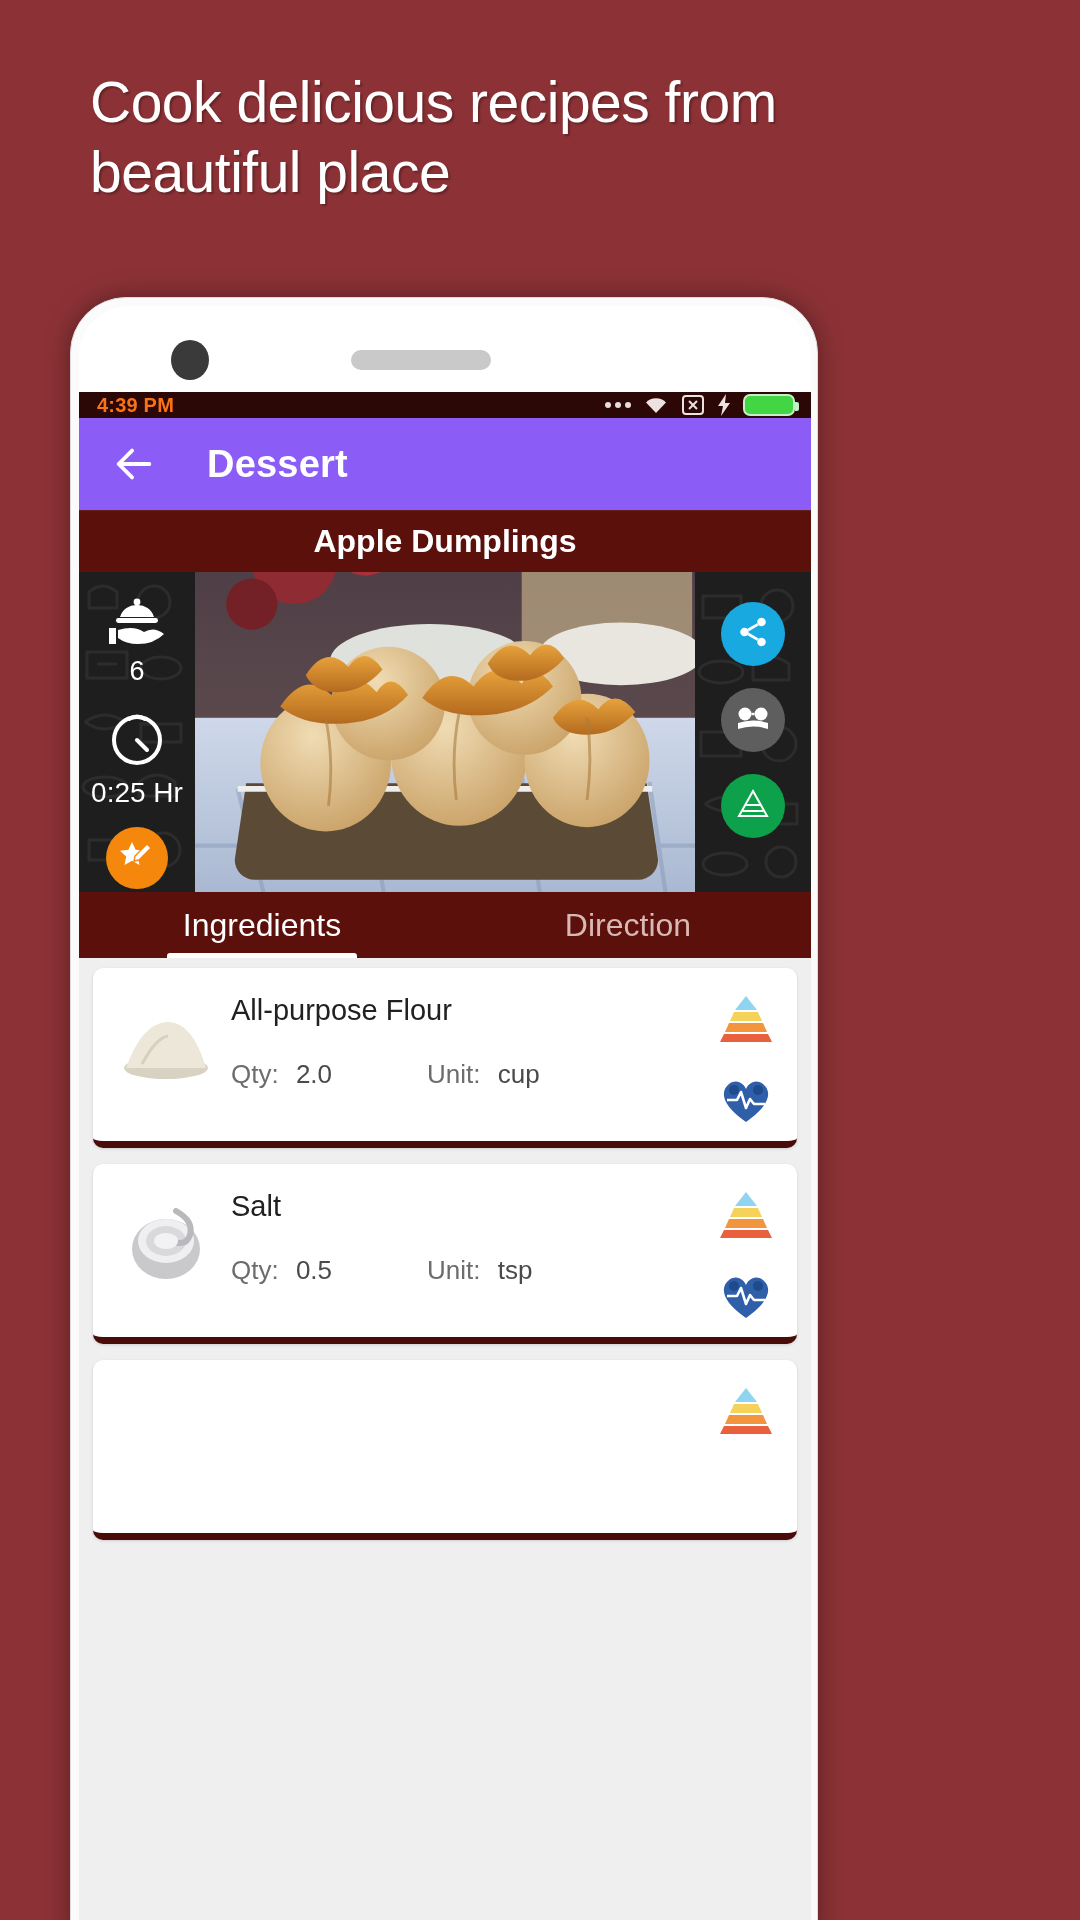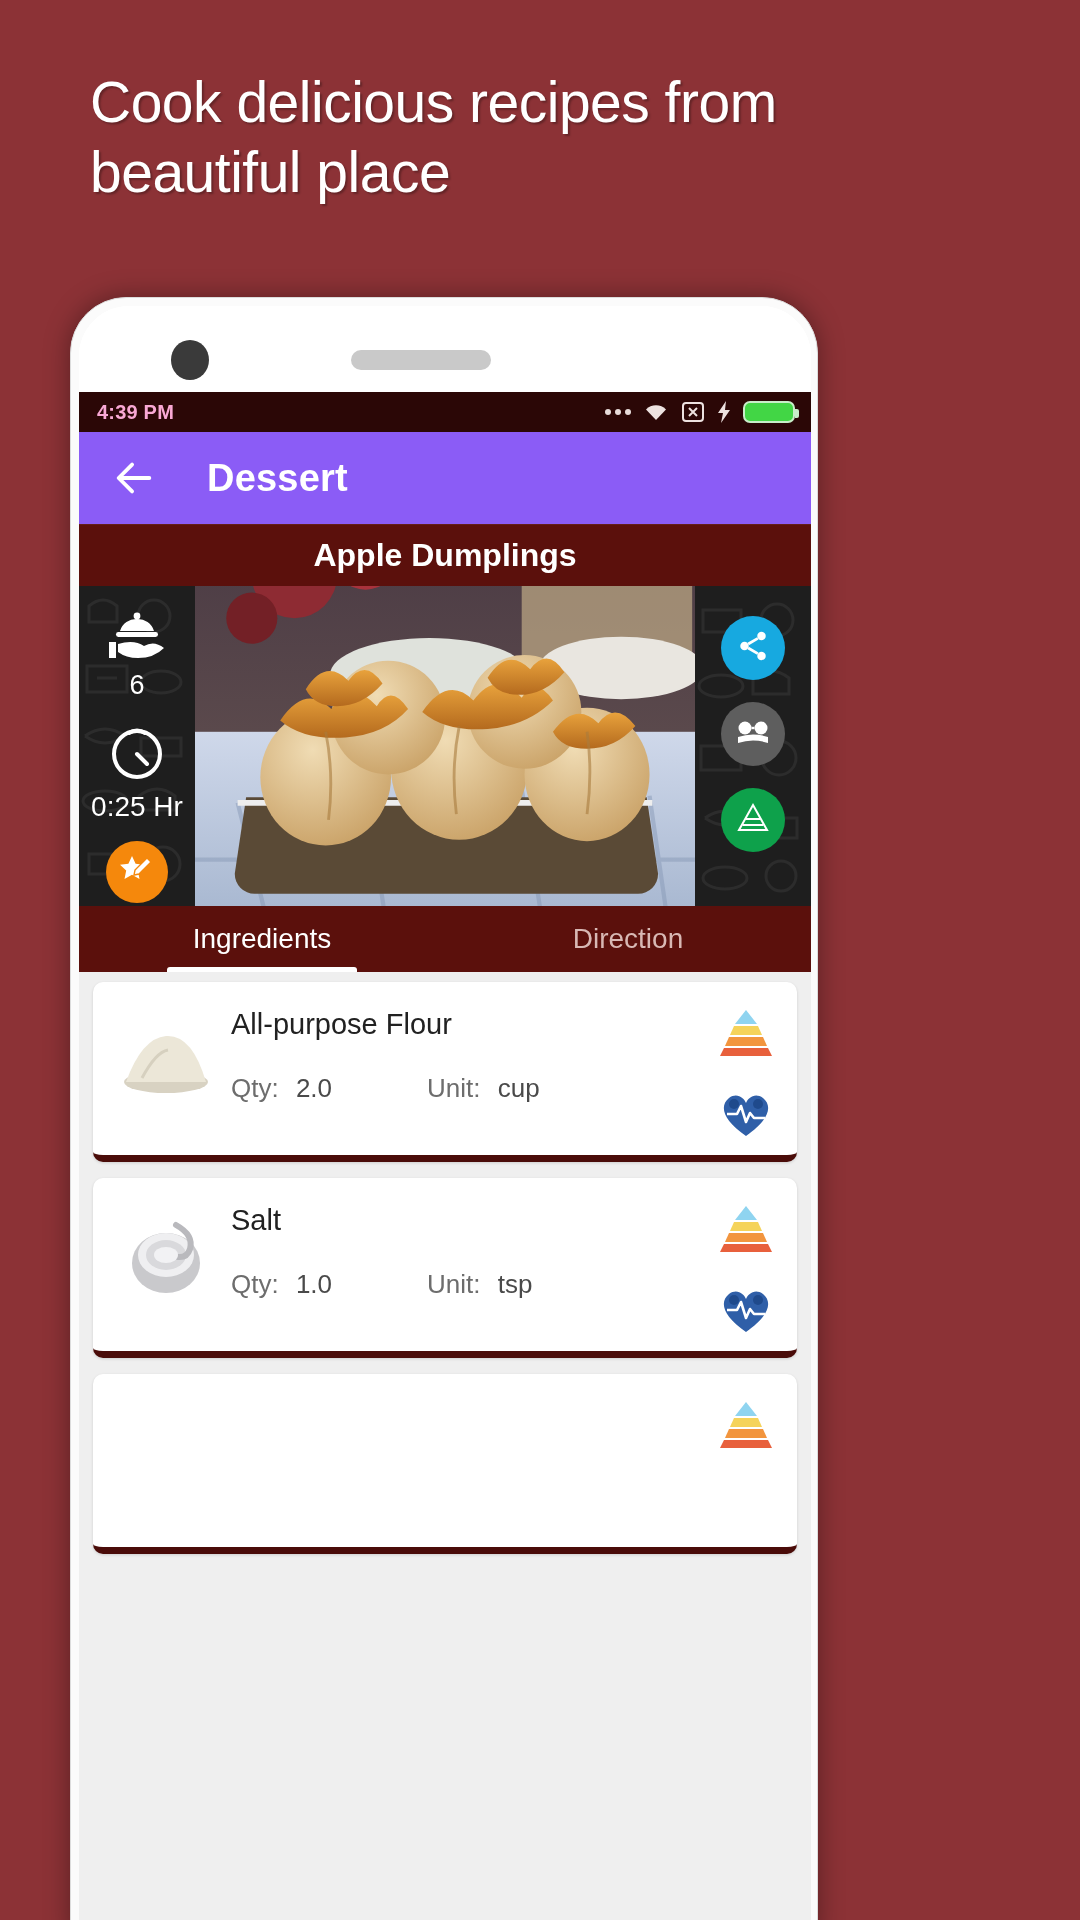--- a/index.html
+++ b/index.html
@@ -58,24 +58,24 @@
   
   .screen {
     position:absolute; left:0; top:86px;
     width:732px; height:1546px;
     background:#efefef;
     overflow:hidden;
   }
 
   
   .statusbar {
-    height:40px; background:#2b0706;
+    height:26px; background:#2b0706;
     display:flex; align-items:center;
     padding:0 16px 0 18px;
-    color:#f9a8d4; font-size:20px;
+    color:#f97316; font-size:20px;
   }
   .status-time { font-weight:600; letter-spacing:.2px; }
   .status-icons { margin-left:auto; display:flex; align-items:center; gap:12px; }
   .dots { display:flex; gap:4px; align-items:center; }
   .dots i { width:6px; height:6px; border-radius:50%; background:#e8dcda; display:block; }
   .sicon svg { display:block; }
   .battery {
     width:52px; height:22px; border-radius:7px;
     background:#42d645; border:2px solid #c8eec9;
     position:relative;
@@ -128,21 +128,21 @@
   .hero-right > *:not(.doodles){ position:relative; z-index:2; }
   .rbtn { width:64px; height:64px; border-radius:50%; display:flex; align-items:center; justify-content:center; }
   .rbtn.share { background:#17a9e0; }
   .rbtn.book  { background:#5e5e5e; }
   .rbtn.pyr   { background:#0ea14b; }
 
   
   .tabs { height:66px; background:#5b100c; display:flex; }
   .tab {
     flex:1; display:flex; align-items:center; justify-content:center;
-    color:#d8b8b4; font-size:28px; position:relative;
+    color:#d8b8b4; font-size:32px; position:relative;
   }
   .tab.active { color:#ffffff; }
   .tab.active:after {
     content:""; position:absolute; left:24%; right:24%; bottom:0;
     height:5px; background:#fff; border-radius:3px 3px 0 0;
   }
 
   
   .list { background:#efefef; padding:10px 14px 0; }
   .card {
@@ -430,21 +430,21 @@
               <ellipse cx="52" cy="44" rx="20" ry="15" fill="#d9d9dc"></ellipse>
               <path d="M62 14 q18 10 14 24 q-3 9 -12 8" stroke="#b9b9bd" stroke-width="6" fill="none" stroke-linecap="round"></path>
               <ellipse cx="52" cy="44" rx="12" ry="8" fill="#f2f2f4"></ellipse>
             </svg>
           </span>
           <div class="ing-main">
             <div class="ing-name">Salt</div>
             <div class="ing-meta">
               <span class="meta-qty">
                 <span>Qty:</span>
-                <span class="meta-val">1.0</span>
+                <span class="meta-val">0.5</span>
               </span>
               <span class="meta-unit">
                 <span>Unit:</span>
                 <span class="meta-val">tsp</span>
               </span>
             </div>
           </div>
         </div>
         <div class="ing-icons">
           <span>

